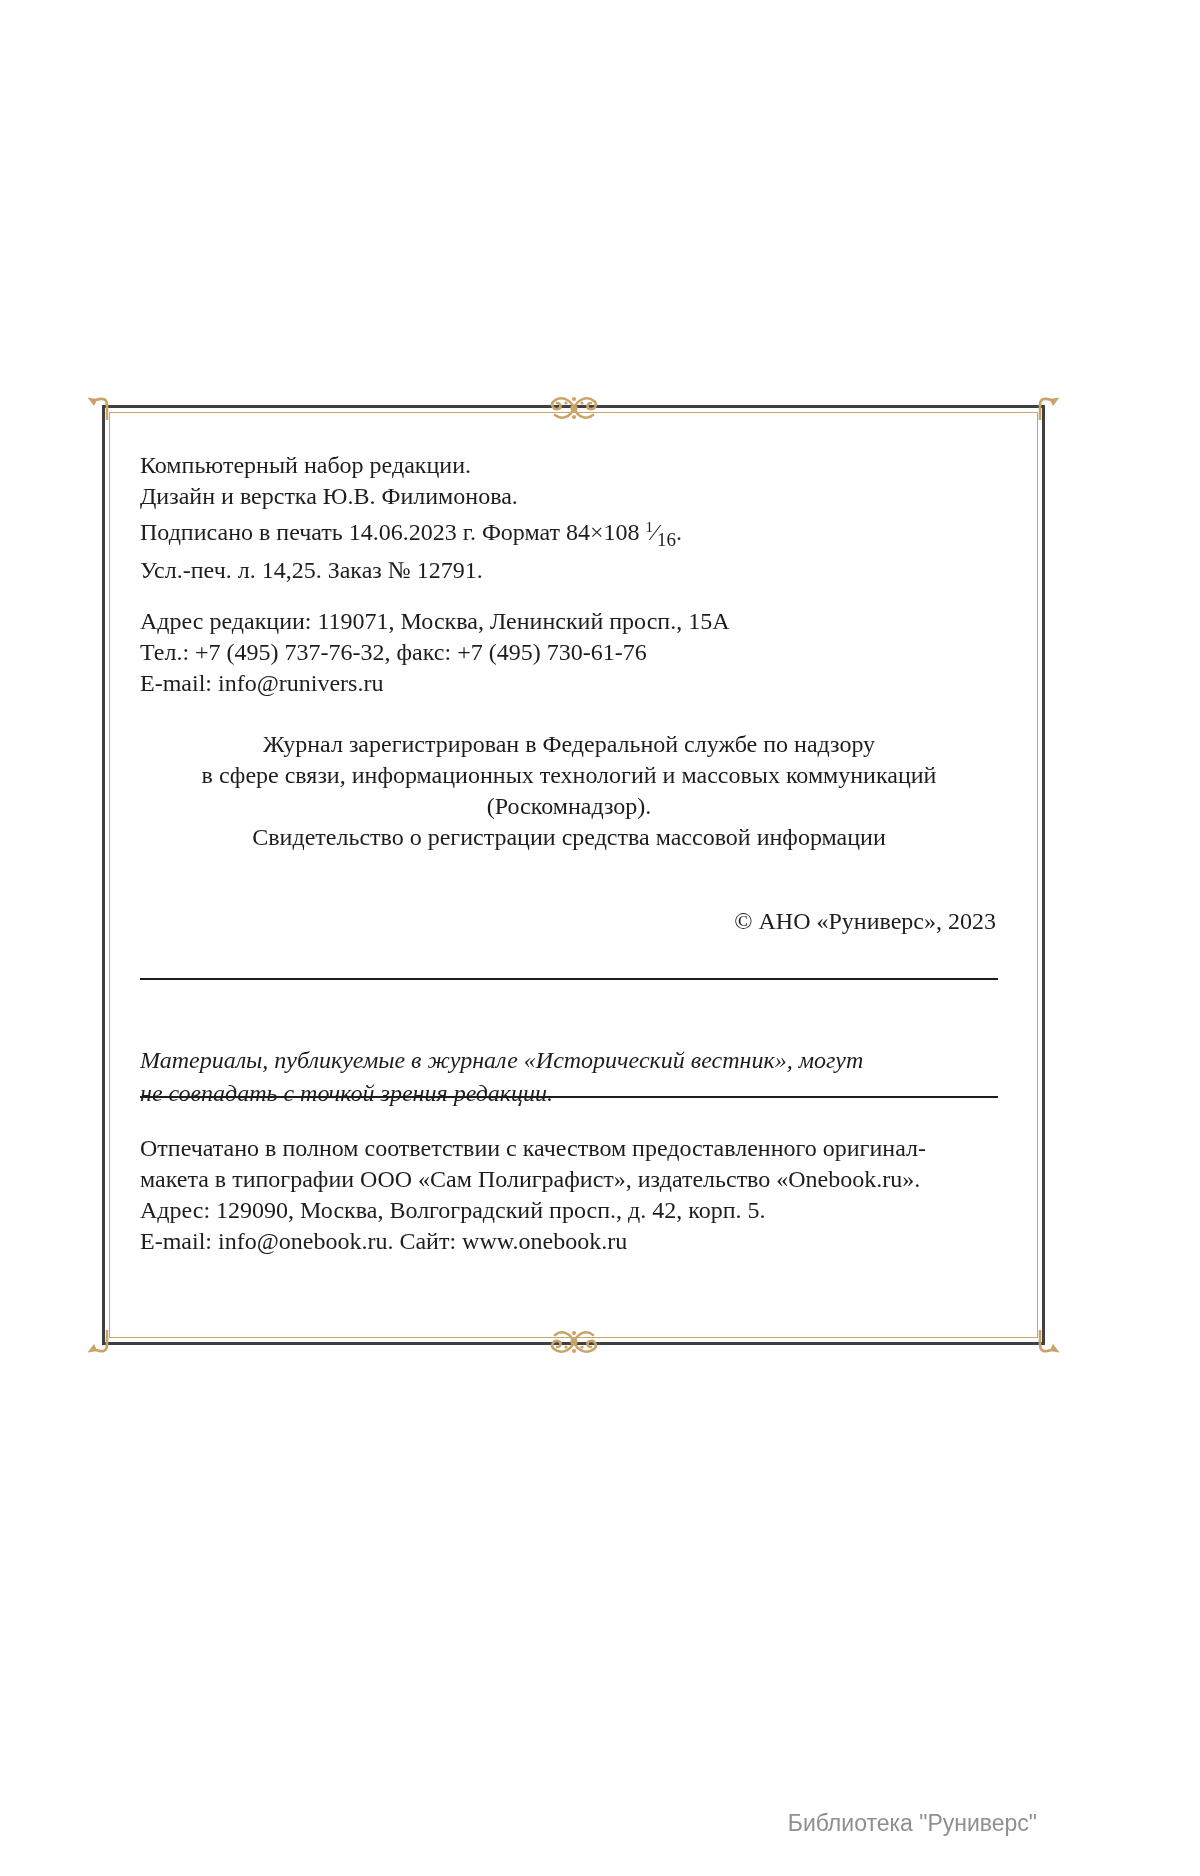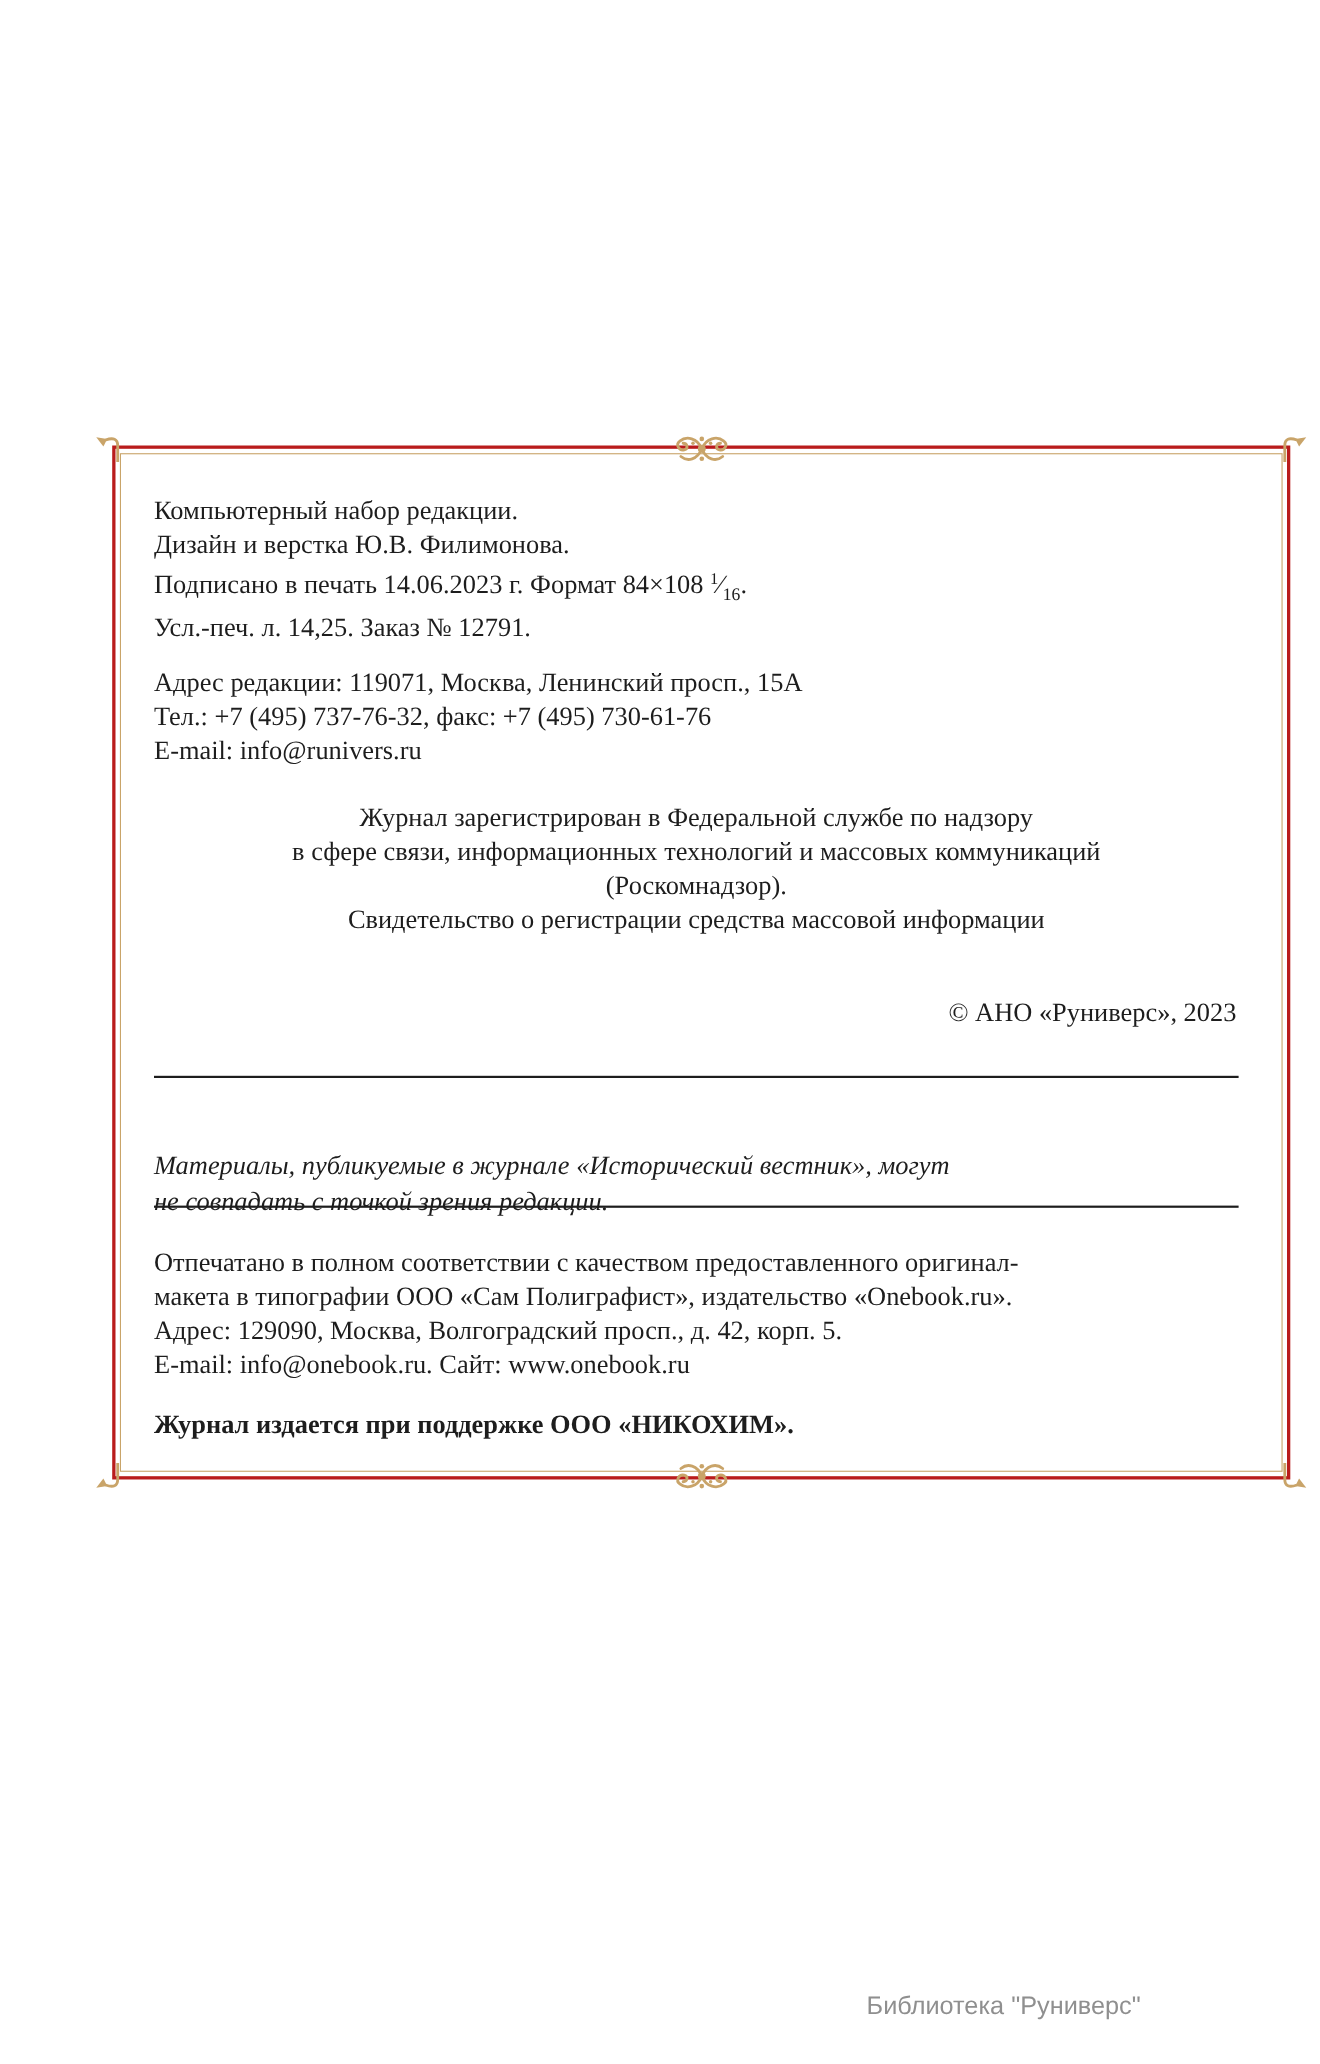--- a/index.html
+++ b/index.html
@@ -9,24 +9,24 @@
     height: 1876px;
     background: #ffffff;
     font-family: "Liberation Serif", serif;
     color: #1d1d1d;
     overflow: hidden;
   }
   .frame {
     position: absolute;
     left: 102px;
     top: 405px;
-    width: 1071px;
+    width: 943px;
     height: 940px;
     box-sizing: border-box;
-    border: 3px solid #b91c1c;
+    border: 3px solid #404040;
   }
   .frame-inner {
     position: absolute;
     inset: 4px;
     border: 1.5px solid #c9a469;
     pointer-events: none;
   }
   .orn {
     position: absolute;
     left: 50%;
@@ -57,21 +57,21 @@
     position: absolute; left: 0; right: 0; height: 0;
     border-top: 2px solid #1d1d1d;
   }
   .r-top    { top: 570px; }
   .r-bottom { top: 688px; }
   .b-disclaimer { top: 598px; font-style: italic; line-height: 33px; margin-top: 38px; }
   .b-printing   { top: 725px; }
   .b-support    { top: 873px; font-weight: bold; }
   .frac { font-size: 24px; white-space: nowrap; }
   .frac sup { font-size: 15px; vertical-align: 8px; }
-  .frac sub { font-size: 16px; vertical-align: -6px; }
+  .frac sub { font-size: 19px; vertical-align: -6px; }
   .watermark {
     position: absolute;
     top: 1810px;
     right: 163px;
     font-family: "Liberation Sans", sans-serif;
     font-size: 23px;
     color: #8f8f8f;
     white-space: nowrap;
   }
 </style>
@@ -167,22 +167,19 @@
 
       <div class="rule r-bottom"></div>
 
       <div class="blk b-printing">
         <div>Отпечатано в полном соответствии с качеством предоставленного оригинал-</div>
         <div>макета в типографии ООО «Сам Полиграфист», издательство «Onebook.ru».</div>
         <div>Адрес: 129090, Москва, Волгоградский просп., д. 42, корп. 5.</div>
         <div>E-mail: info@onebook.ru. Сайт: www.onebook.ru</div>
       </div>
 
-      <div class="blk b-support">
-        <div>Журнал издается при поддержке ООО «НИКОХИМ».</div>
-      </div>
 
     </div>
   </div>
 
   <div class="watermark">Библиотека "Руниверс"</div>
 
 </div>
 
 </body></html>

